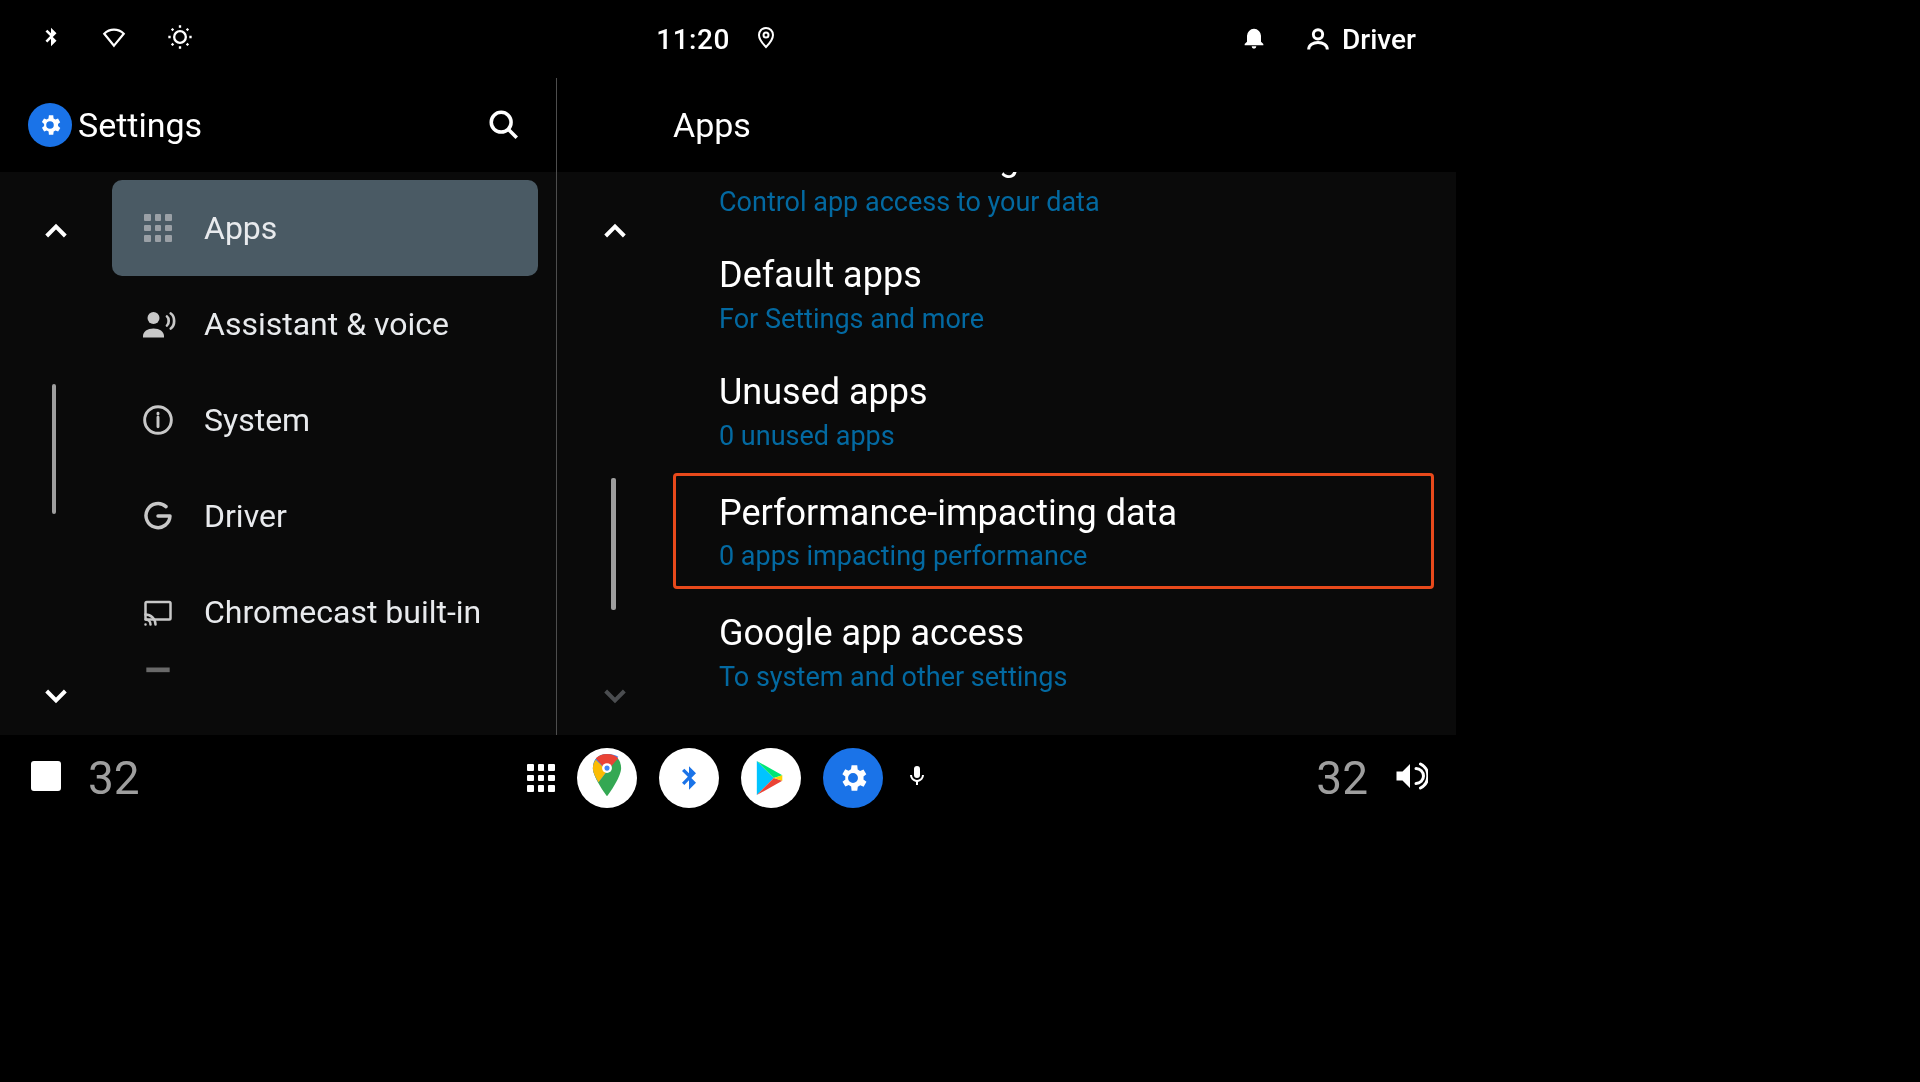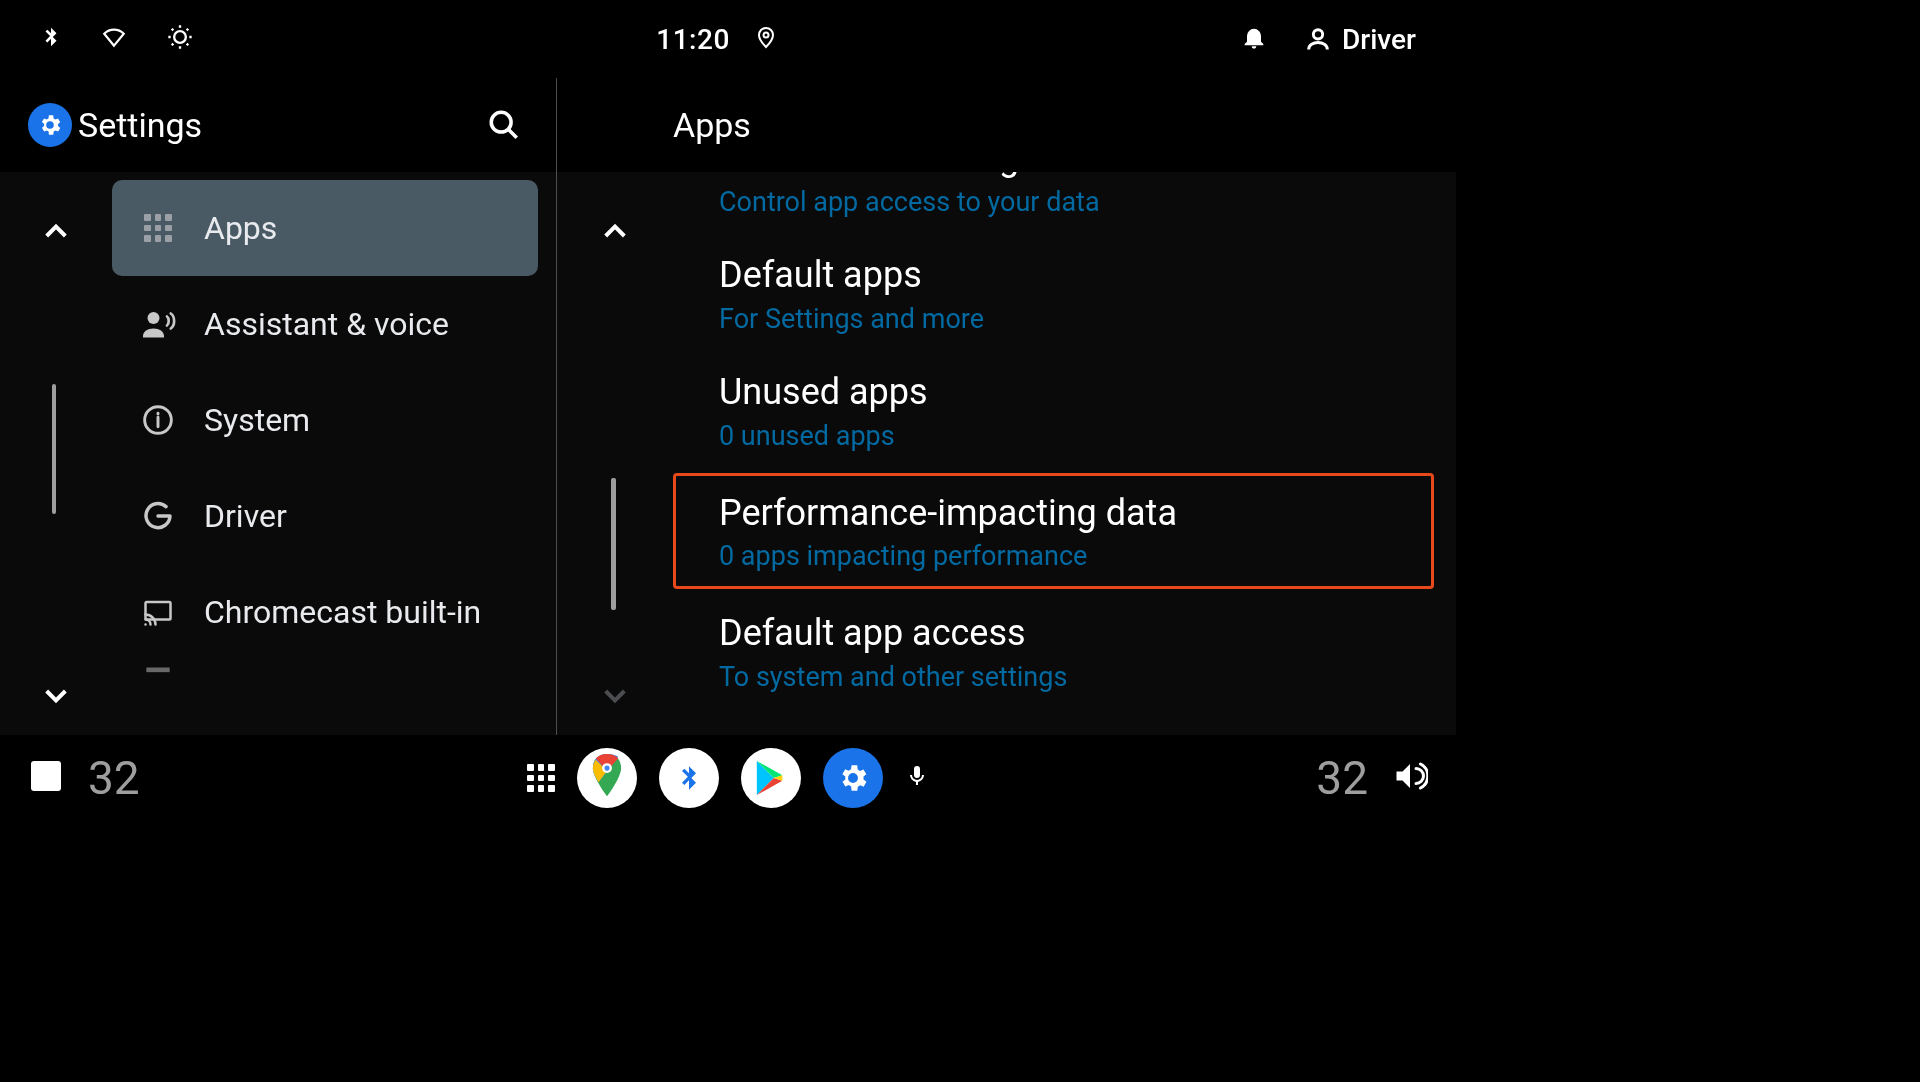--- a/index.html
+++ b/index.html
@@ -341,21 +341,21 @@
         </div>
         <div class="right-item">
           <div class="ri-title">Unused apps</div>
           <div class="ri-sub">0 unused apps</div>
         </div>
         <div class="right-item highlighted">
           <div class="ri-title">Performance-impacting data</div>
           <div class="ri-sub">0 apps impacting performance</div>
         </div>
         <div class="right-item">
-          <div class="ri-title">Default app access</div>
+          <div class="ri-title">Google app access</div>
           <div class="ri-sub">To system and other settings</div>
         </div>
       </div>
     </div>
   </div>
 </div>
 
 <div class="navbar">
   <div class="nav-left">
     <span>

